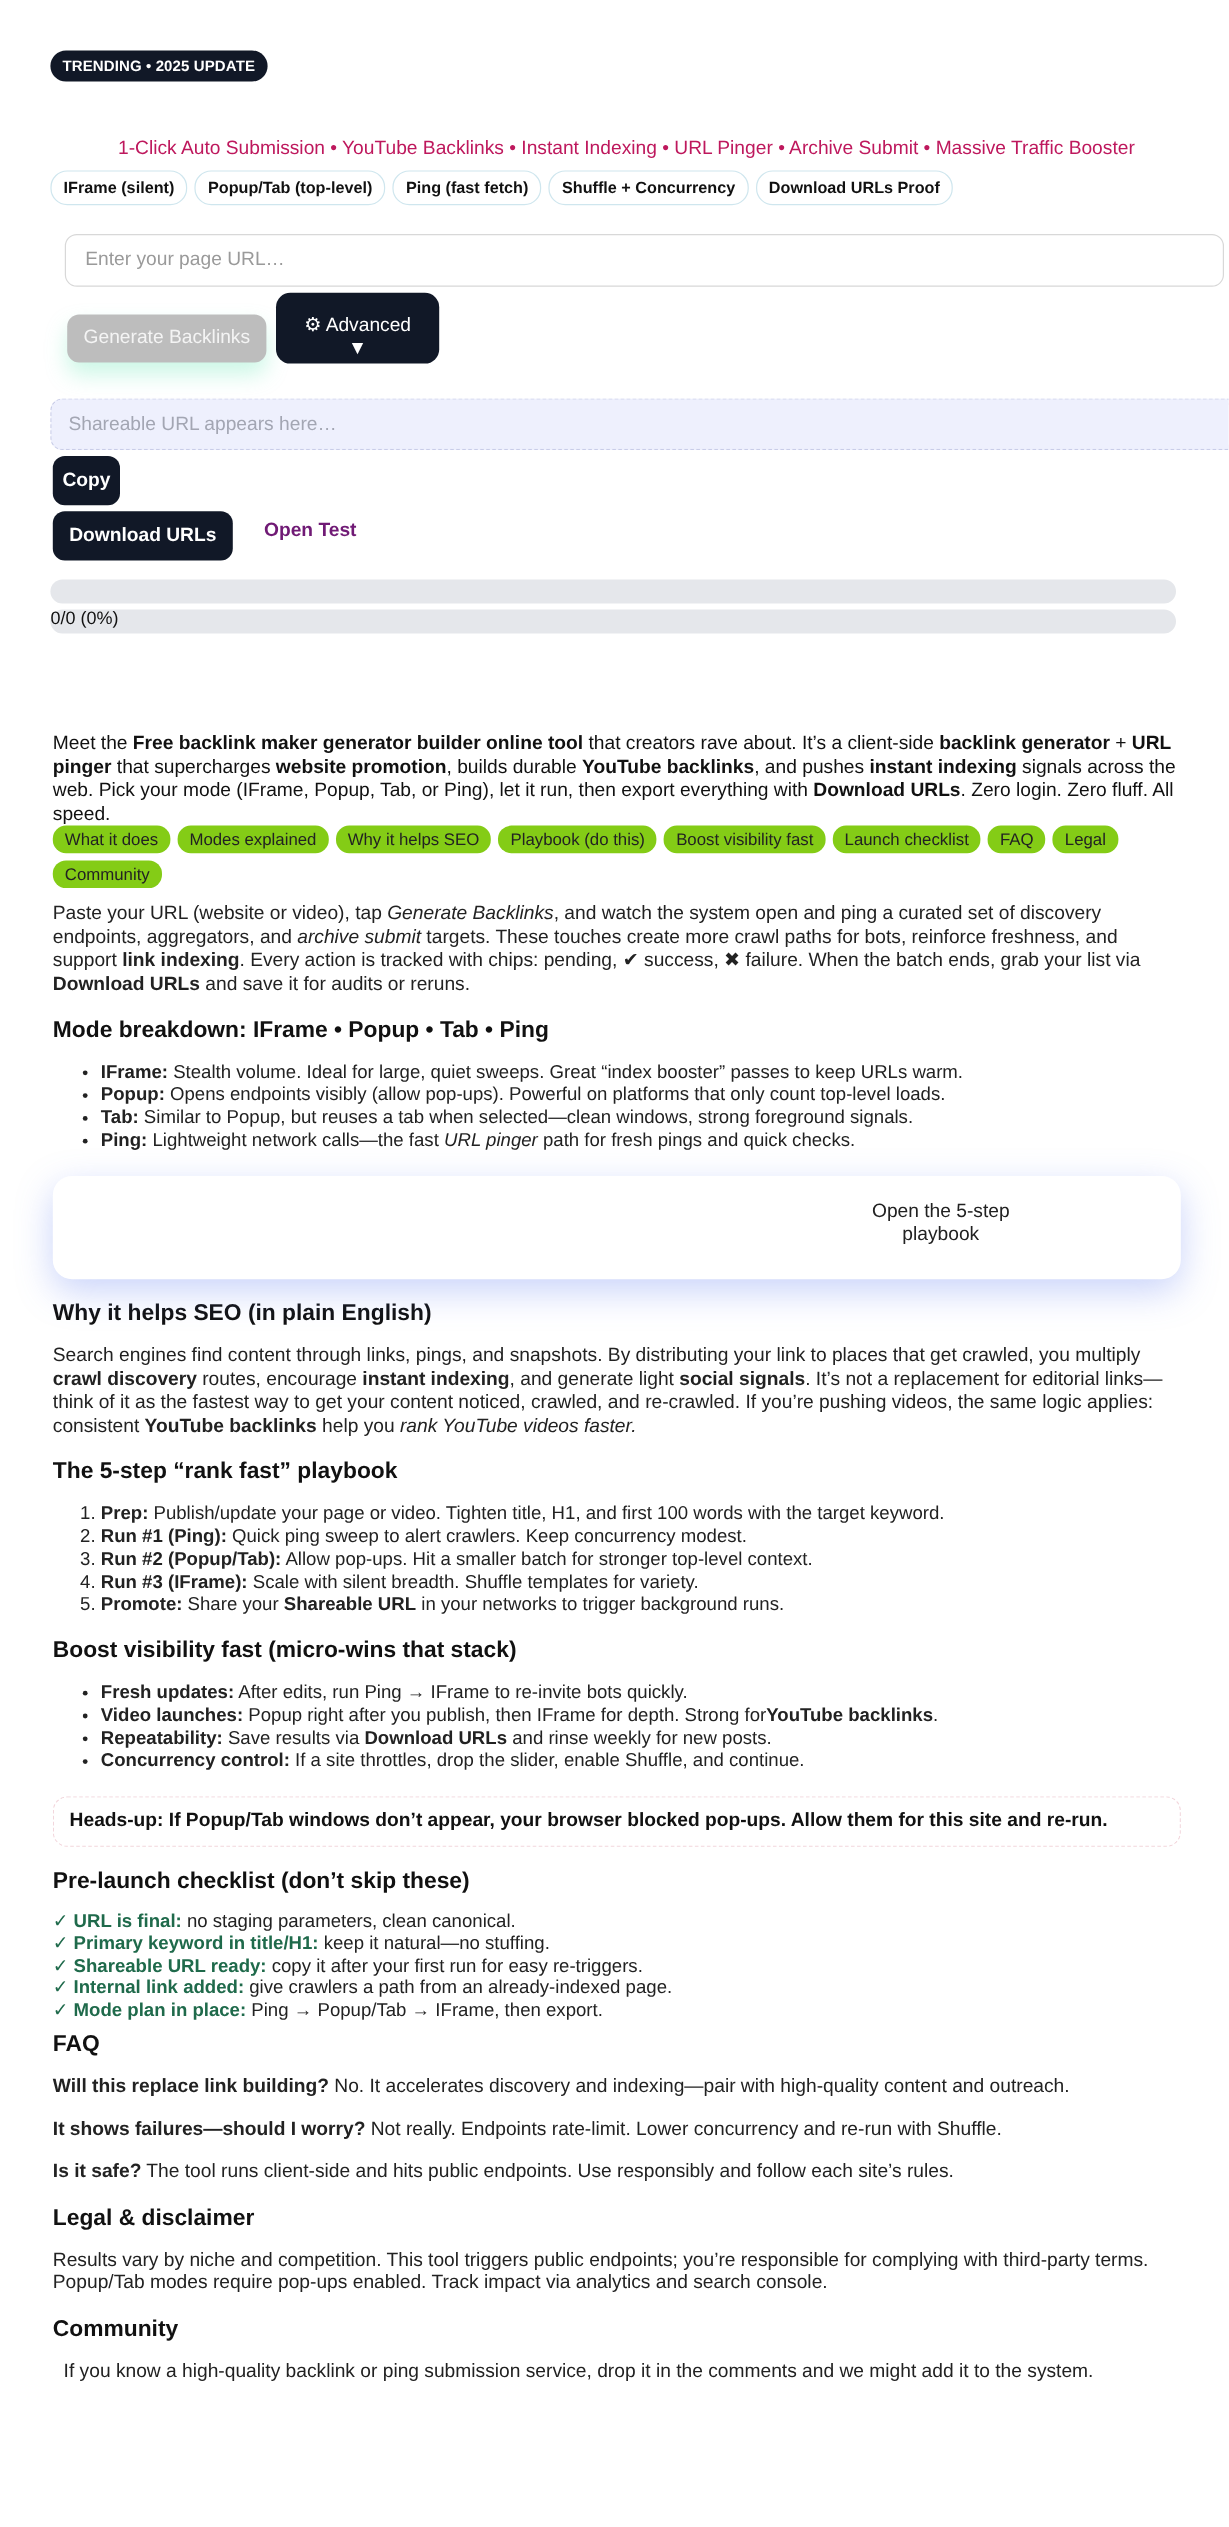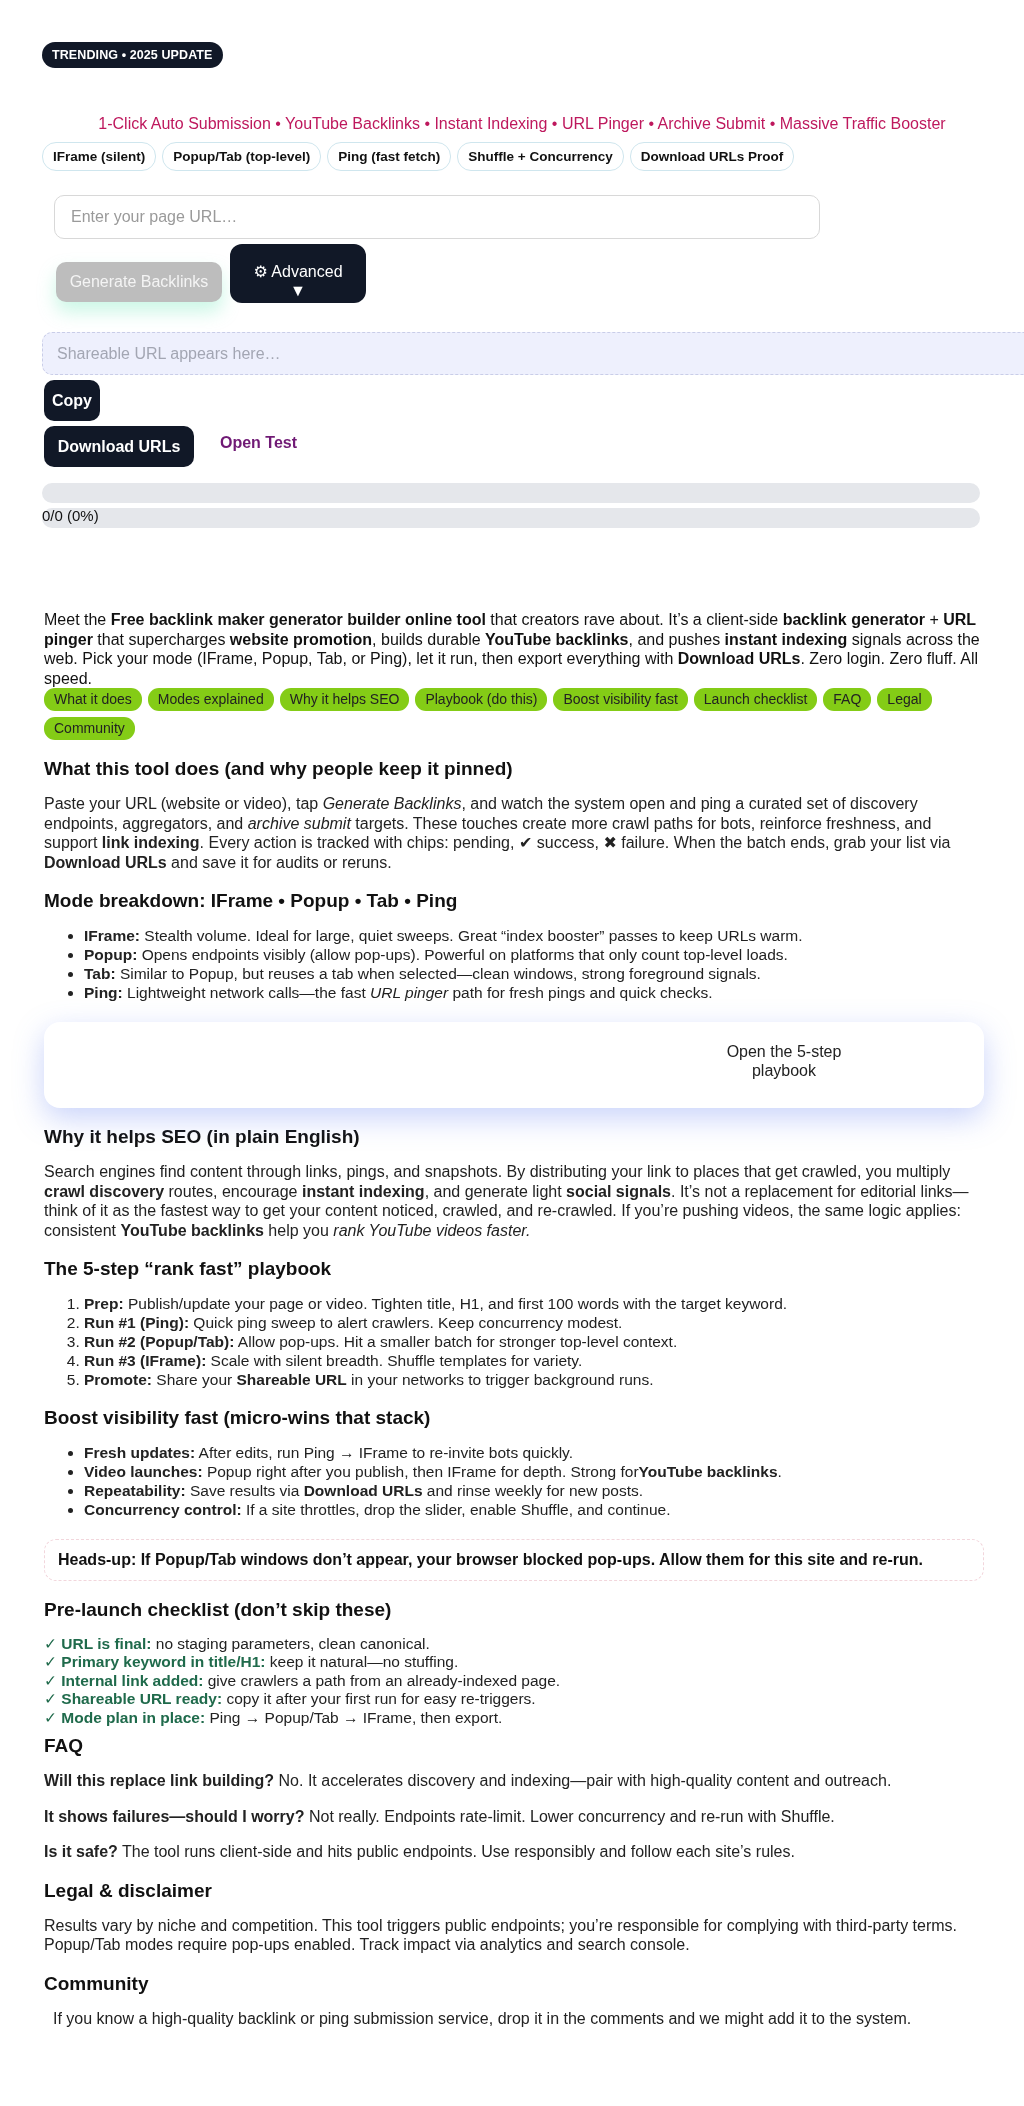--- a/index.html
+++ b/index.html
@@ -33,21 +33,21 @@
     }
     .feature-chip {
       font-weight: bold; font-size: 13.5px; color: #111;
       border: 1px solid #cfe6ee; border-radius: 14px;
       padding: 6px 10px; background: #fff;
     }
 
     
     .url-input {
       position: absolute; left: 54px; top: 195px;
-      width: 766px; height: 44px;
+      width: 966px; height: 44px;
       border: 1px solid #d8d8d8; border-radius: 10px;
       font-family: "Liberation Sans", sans-serif;
       font-size: 16px; padding: 0 16px; color: #333; background: #fff;
       outline: none;
     }
     .url-input::placeholder { color: #9a9a9a; }
 
     .btn-generate {
       position: absolute; left: 56px; top: 262px;
       width: 166px; height: 40px;
@@ -182,21 +182,20 @@
       <a href="#">Modes explained</a>
       <a href="#">Why it helps SEO</a>
       <a href="#">Playbook (do this)</a>
       <a href="#">Boost visibility fast</a>
       <a href="#">Launch checklist</a>
       <a href="#">FAQ</a>
       <a href="#">Legal</a>
       <a href="#">Community</a>
     </nav>
 
-    <h2>What this tool does (and why people keep it pinned)</h2>
     <p>
       <span>Paste your URL (website or video), tap </span><i>Generate Backlinks</i><span>, and watch the system open and ping a curated set of discovery endpoints, aggregators, and </span><i>archive submit</i><span> targets. These touches create more crawl paths for bots, reinforce freshness, and support </span><b>link indexing</b><span>. Every action is tracked with chips:   pending, ✔ success, ✖ failure. When the batch ends, grab your list via </span><br><b>Download URLs</b><span> and save it for audits or reruns.</span>
     </p>
 
     <h2>Mode breakdown: IFrame • Popup • Tab • Ping</h2>
     <ul>
       <li><b>IFrame:</b><span> Stealth volume. Ideal for large, quiet sweeps. Great “index booster” passes to keep URLs warm.</span></li>
       <li><b>Popup:</b><span> Opens endpoints visibly (allow pop-ups). Powerful on platforms that only count top-level loads.</span></li>
       <li><b>Tab:</b><span> Similar to Popup, but reuses a tab when selected—clean windows, strong foreground signals.</span></li>
       <li><b>Ping:</b><span> Lightweight network calls—the fast </span><i>URL pinger</i><span> path for fresh pings and quick checks.</span></li>
@@ -227,22 +226,22 @@
       <li><b>Repeatability:</b><span> Save results via </span><b>Download URLs</b><span> and rinse weekly for new posts.</span></li>
       <li><b>Concurrency control:</b><span> If a site throttles, drop the slider, enable Shuffle, and continue.</span></li>
     </ul>
 
     <div class="headsup">Heads-up: If Popup/Tab windows don’t appear, your browser blocked pop-ups. Allow them for this site and re-run.</div>
 
     <h2>Pre-launch checklist (don’t skip these)</h2>
     <div class="checklist">
       <div><span class="ck">✓</span> <b>URL is final:</b><span> no staging parameters, clean canonical.</span></div>
       <div><span class="ck">✓</span> <b>Primary keyword in title/H1:</b><span> keep it natural—no stuffing.</span></div>
+      <div><span class="ck">✓</span> <b>Shareable URL ready:</b><span> copy it after your first run for easy re-triggers.</span></div>
       <div><span class="ck">✓</span> <b>Internal link added:</b><span> give crawlers a path from an already-indexed page.</span></div>
-      <div><span class="ck">✓</span> <b>Shareable URL ready:</b><span> copy it after your first run for easy re-triggers.</span></div>
       <div><span class="ck">✓</span> <b>Mode plan in place:</b><span> Ping → Popup/Tab → IFrame, then export.</span></div>
     </div>
 
     <h2 style="margin-top:8px">FAQ</h2>
     <div class="faq">
       <p><b>Will this replace link building?</b><span> No. It accelerates discovery and indexing—pair with high-quality content and outreach.</span></p>
       <p><b>It shows failures—should I worry?</b><span> Not really. Endpoints rate-limit. Lower concurrency and re-run with Shuffle.</span></p>
       <p><b>Is it safe?</b><span> The tool runs client-side and hits public endpoints. Use responsibly and follow each site’s rules.</span></p>
     </div>
 

